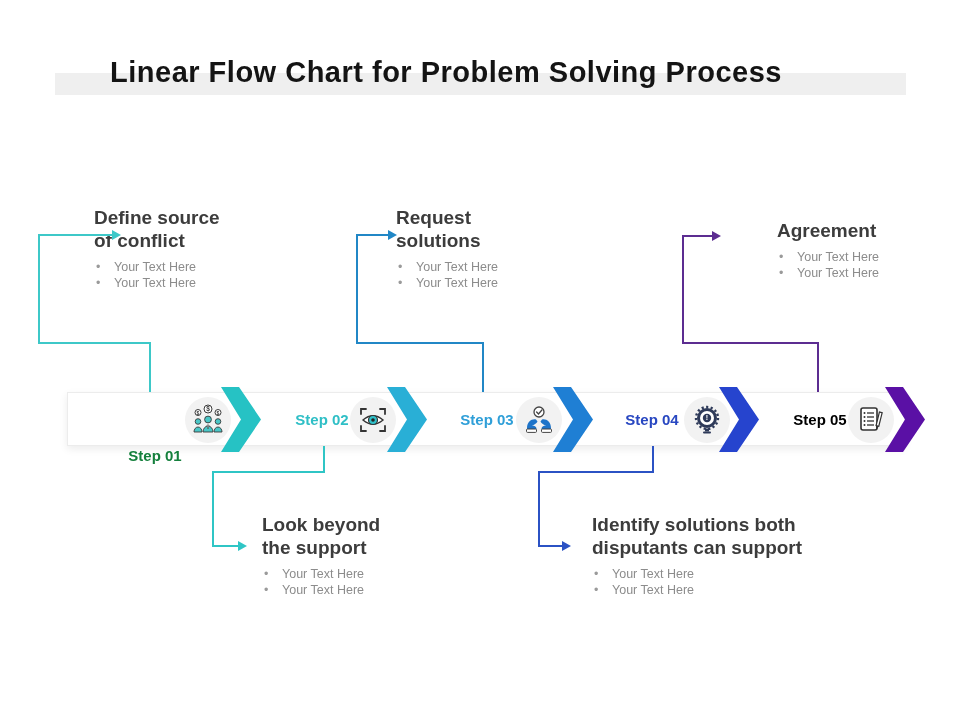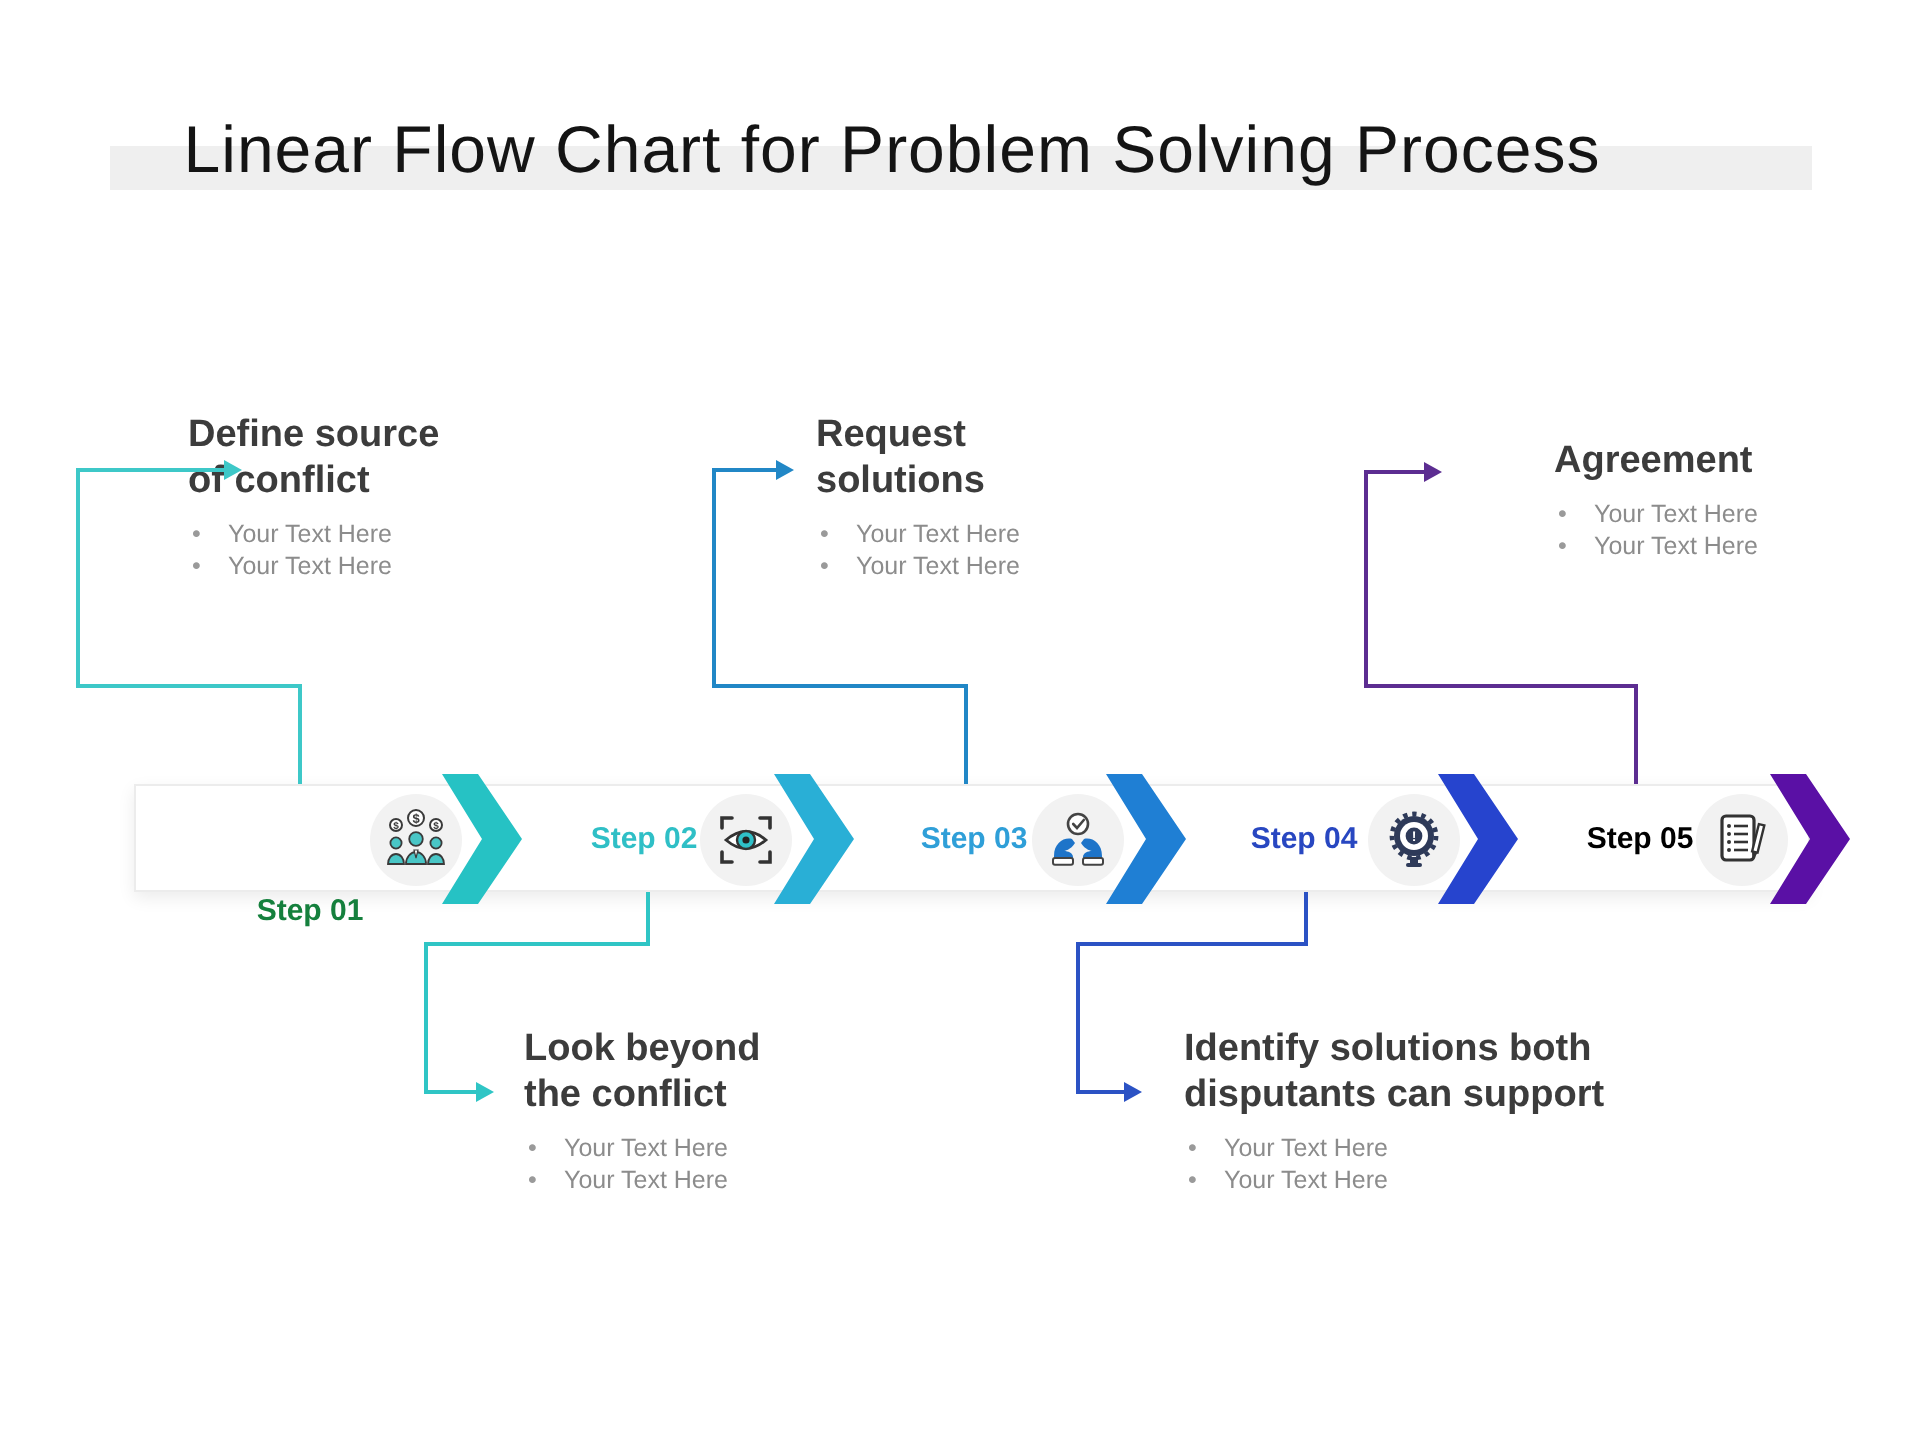--- a/index.html
+++ b/index.html
@@ -2,21 +2,21 @@
 <html><head>
 <meta charset="utf-8">
 <style>
   html,body{margin:0;padding:0;background:#fff;}
   #canvas{position:relative;width:960px;height:720px;background:#fff;overflow:hidden;
           font-family:"Liberation Sans","DejaVu Sans",sans-serif;}
 
   
   .title-bar{position:absolute;left:55px;top:73px;width:851px;height:22px;background:#efefef;}
   .page-title{position:absolute;left:0;top:56px;width:892px;margin:0;text-align:center;
-              font-size:33px;font-weight:normal;color:#141414;letter-spacing:.5px;}
+              font-size:29px;font-weight:bold;color:#141414;letter-spacing:.5px;}
 
   
   .band{position:absolute;left:67px;top:392px;width:838px;height:54px;background:#fff;
         border:1px solid #ececec;box-shadow:0 3px 8px rgba(0,0,0,.08);box-sizing:border-box;}
 
   .step-label{position:absolute;top:411px;width:70px;font-size:15px;font-weight:bold;text-align:center;}
   .sl1{left:120px;color:#15803d;margin-top:36px;} .sl2{left:287px;color:#2FBFC6;} .sl3{left:452px;color:#2F9FD8;}
   .sl4{left:617px;color:#2847C1;} .sl5{left:785px;color:#000000;}
 
   .icon-circle{position:absolute;top:397px;width:46px;height:46px;border-radius:50%;
@@ -30,21 +30,21 @@
   .ch1{left:221px;background:#26C2C4;} .ch2{left:387px;background:#29AFD6;}
   .ch3{left:553px;background:#1F7FD4;} .ch4{left:719px;background:#2644CE;}
   .ch5{left:885px;background:#5A10A5;}
 
   
   .callout{position:absolute;}
   .callout h2{margin:0;font-size:19px;line-height:23px;font-weight:bold;color:#3c3c3c;}
   .callout ul{list-style:none;margin:7px 0 0 0;padding:0;}
   .callout li{position:relative;padding-left:20px;font-size:12.5px;line-height:16px;color:#8c8c8c;}
   .callout li::before{content:"\2022";position:absolute;left:2px;color:#9a9a9a;}
-  .co1{left:94px;top:206px;}  .co2{left:408px;top:206px;} .co3{left:737px;top:219px;margin-left:40px;}
+  .co1{left:94px;top:206px;}  .co2{left:396px;top:206px;} .co3{left:737px;top:219px;margin-left:40px;}
   .co4{left:262px;top:513px;} .co5{left:592px;top:513px;}
 
   
   .seg{position:absolute;}
   .teal{background:#3DC8C8;} .blue{background:#2187C6;} .violet{background:#5C2D91;}
   .teal2{background:#2FC5C5;} .royal{background:#2B52C4;}
   .ah{position:absolute;width:0;height:0;border-top:5px solid transparent;border-bottom:5px solid transparent;}
   .ah-teal{border-left:9px solid #3DC8C8;} .ah-blue{border-left:9px solid #2187C6;}
   .ah-violet{border-left:9px solid #5C2D91;} .ah-teal2{border-left:9px solid #2FC5C5;}
   .ah-royal{border-left:9px solid #2B52C4;}
@@ -191,21 +191,21 @@
     </h2>
     <ul>
       <li>Your Text Here</li>
       <li>Your Text Here</li>
     </ul>
   </div>
 
   <div class="callout co4">
     <h2>
       <span>Look beyond</span><br>
-      <span>the conflict</span>
+      <span>the support</span>
     </h2>
     <ul>
       <li>Your Text Here</li>
       <li>Your Text Here</li>
     </ul>
   </div>
 
   <div class="callout co5">
     <h2>
       <span>Identify solutions both</span><br>

